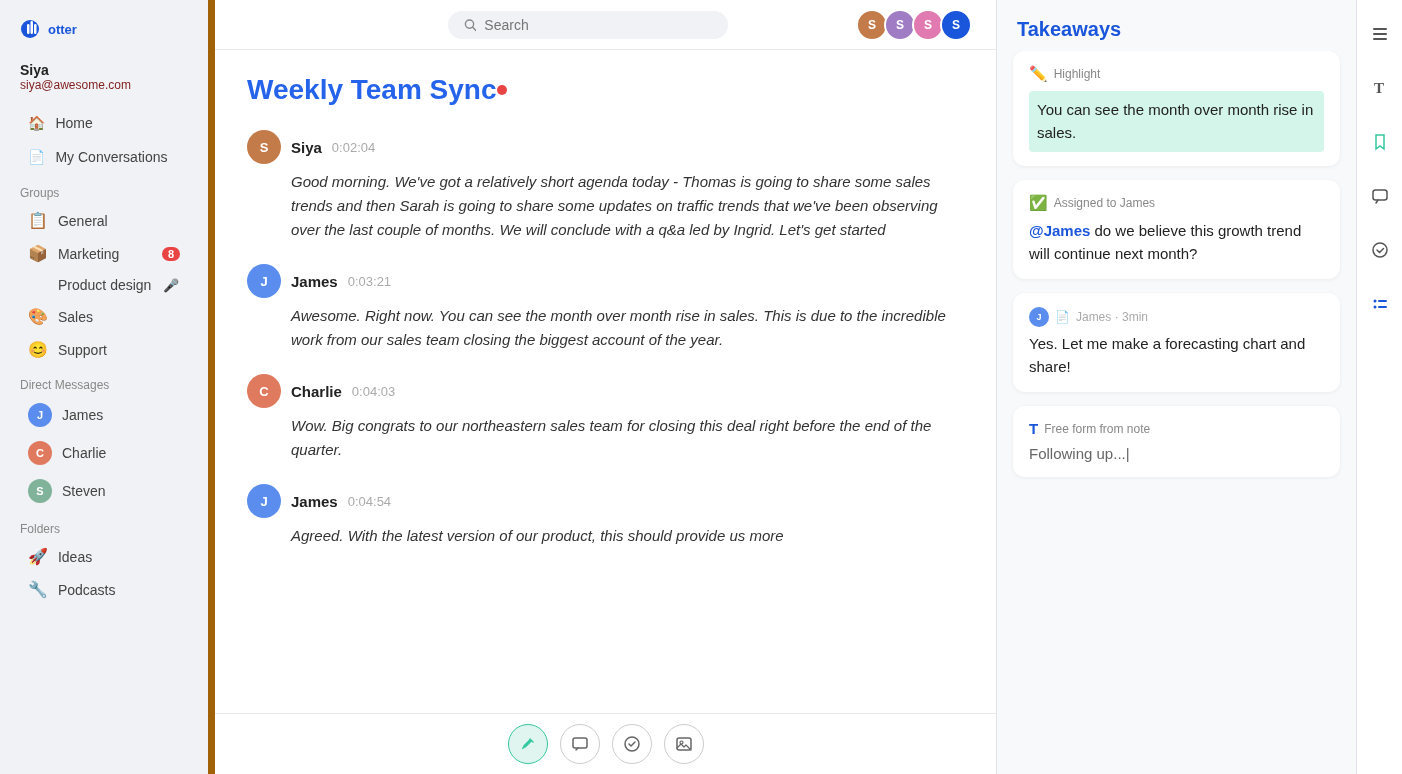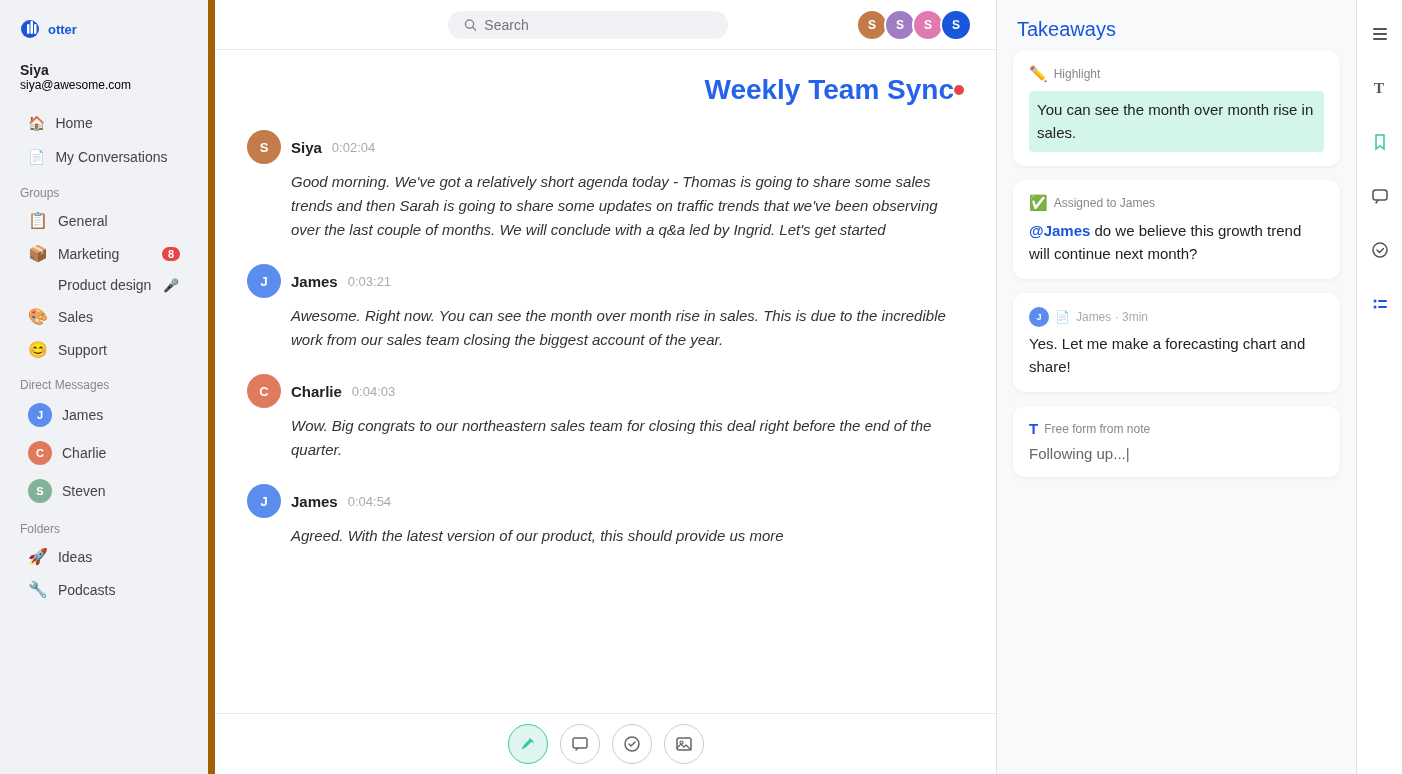--- a/index.html
+++ b/index.html
@@ -22,21 +22,21 @@
       display: flex;
       align-items: center;
     }
     .logo-svg { width: 80px; height: 30px; }
     .sidebar-user {
       padding: 8px 20px 14px;
       display: flex;
       flex-direction: column;
     }
     .sidebar-user .username { font-weight: 600; font-size: 14px; color: #222; }
-    .sidebar-user .useremail { font-size: 12px; color: #000000; }
+    .sidebar-user .useremail { font-size: 12px; color: #7f1d1d; }
     .sidebar-nav-item {
       display: flex; align-items: center; gap: 10px;
       padding: 8px 20px; cursor: pointer; font-size: 14px; color: #444;
       border-radius: 6px; margin: 1px 8px;
     }
     .sidebar-section-label {
       padding: 12px 20px 4px; font-size: 12px; font-weight: 400; color: #888; text-transform: none;
     }
     .sidebar-group-item {
       display: flex; align-items: center; gap: 10px;
@@ -92,21 +92,21 @@
       margin-left: -8px; display: flex; align-items: center; justify-content: center;
       font-size: 12px; font-weight: 600; color: #fff; cursor: pointer;
     }
 
     
     .chat-container {
       flex: 1; overflow-y: auto; padding: 24px 32px 16px;
       display: flex; flex-direction: column; gap: 0;
     }
     .meeting-title-bar {
-      display: flex; align-items: center; margin-bottom: 24px; justify-content: flex-end;
+      display: flex; align-items: center; margin-bottom: 24px;
     }
     .meeting-title {
       font-size: 28px; font-weight: 700; color: #2563eb;
     }
     .live-dot {
       width: 10px; height: 10px; border-radius: 50%; background: #e94444; flex-shrink: 0;
     }
 
     .message-block { margin-bottom: 22px; }
     .message-header {
@@ -134,21 +134,21 @@
     }
     .toolbar-btn.highlight { background: #e0f4f0; border-color: #34c9a0; color: #34c9a0; }
 
     
     .right-panel {
       width: 360px; min-width: 360px; background: #f8f9fa;
       border-left: 1px solid #e0e3e8; display: flex; flex-direction: column;
       height: 100%;
     }
     .right-panel-header {
-      padding: 18px 20px 10px; font-size: 20px; font-weight: 400; color: #1a56db;
+      padding: 18px 20px 10px; font-size: 20px; font-weight: 700; color: #1a56db;
       flex-shrink: 0;
     }
     .right-panel-cards {
       flex: 1; overflow-y: auto; padding: 0 16px 16px; display: flex; flex-direction: column; gap: 14px;
     }
     .takeaway-card {
       background: #fff; border-radius: 12px; padding: 14px 16px;
       box-shadow: 0 1px 4px rgba(0,0,0,0.06);
     }
     .card-label {

